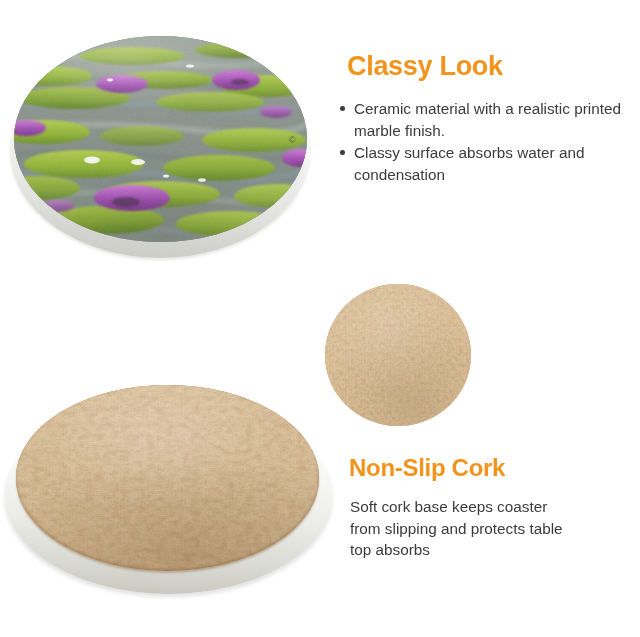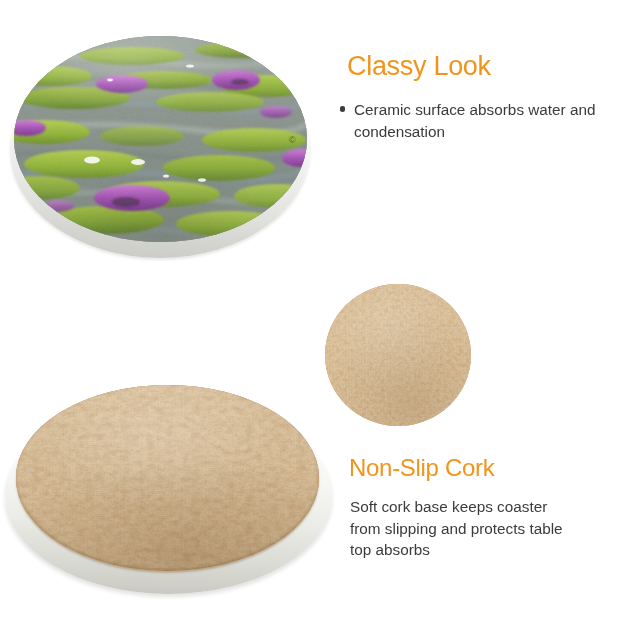--- a/index.html
+++ b/index.html
@@ -13,21 +13,21 @@
 
   #page {
     position:relative;
     width:640px; height:637px;
     background:#ffffff;
   }
 
   
   .feature-heading {
     position:absolute;
-    font-weight:normal;
+    font-weight:bold;
     color:#f2941c;
     letter-spacing:-0.3px;
     white-space:nowrap;
     line-height:1;
   }
   #heading-classy { left:347px; top:53px; font-size:27px; }
   #heading-cork   { left:349px; top:456px; font-size:24px; }
 
   .body-text {
     position:absolute;
@@ -282,24 +282,25 @@
 
     <div id="lily-gloss"></div>
     <div id="lily-watermark">©</div>
   </div>
 
   <div id="heading-classy" class="feature-heading">Classy Look</div>
 
   <div id="bullets-classy" class="body-text">
     <div class="bullet-row">
       <span class="bullet-dot"></span>
+      <span>Ceramic material with a realistic printed marble finish.</span>
     </div>
     <div class="bullet-row">
       <span class="bullet-dot"></span>
-      <span>Ceramic surface absorbs water and condensation</span>
+      <span>Classy surface absorbs water and condensation</span>
     </div>
   </div>
 
   <div id="cork-swatch">
     <svg class="cork-grain" viewBox="0 0 100 100" preserveAspectRatio="none" aria-hidden="true">
       <defs>
         <filter id="corkF1" x="0" y="0" width="100%" height="100%">
           <feTurbulence type="fractalNoise" baseFrequency="0.55" numOctaves="4" seed="7" result="n"></feTurbulence>
           <feColorMatrix in="n" type="matrix" values="0 0 0 0 0.79
                     0 0 0 0 0.62

